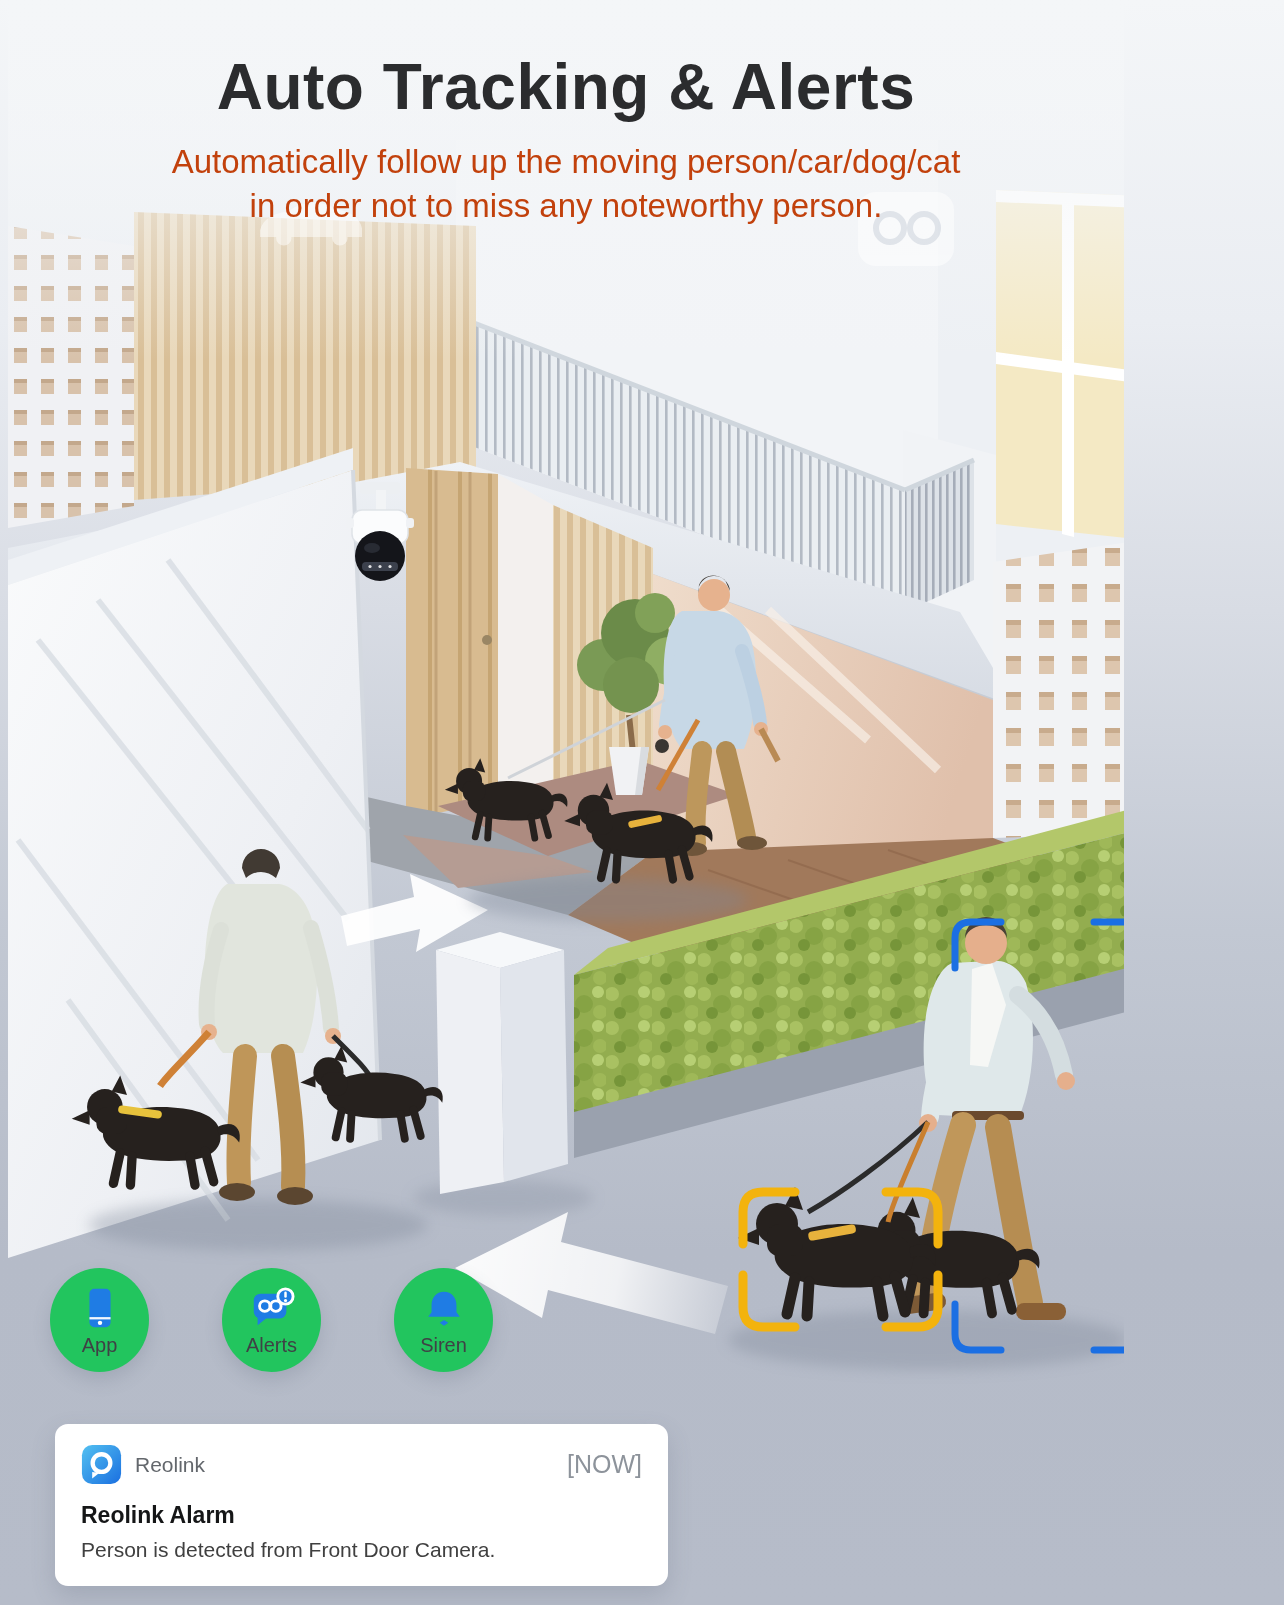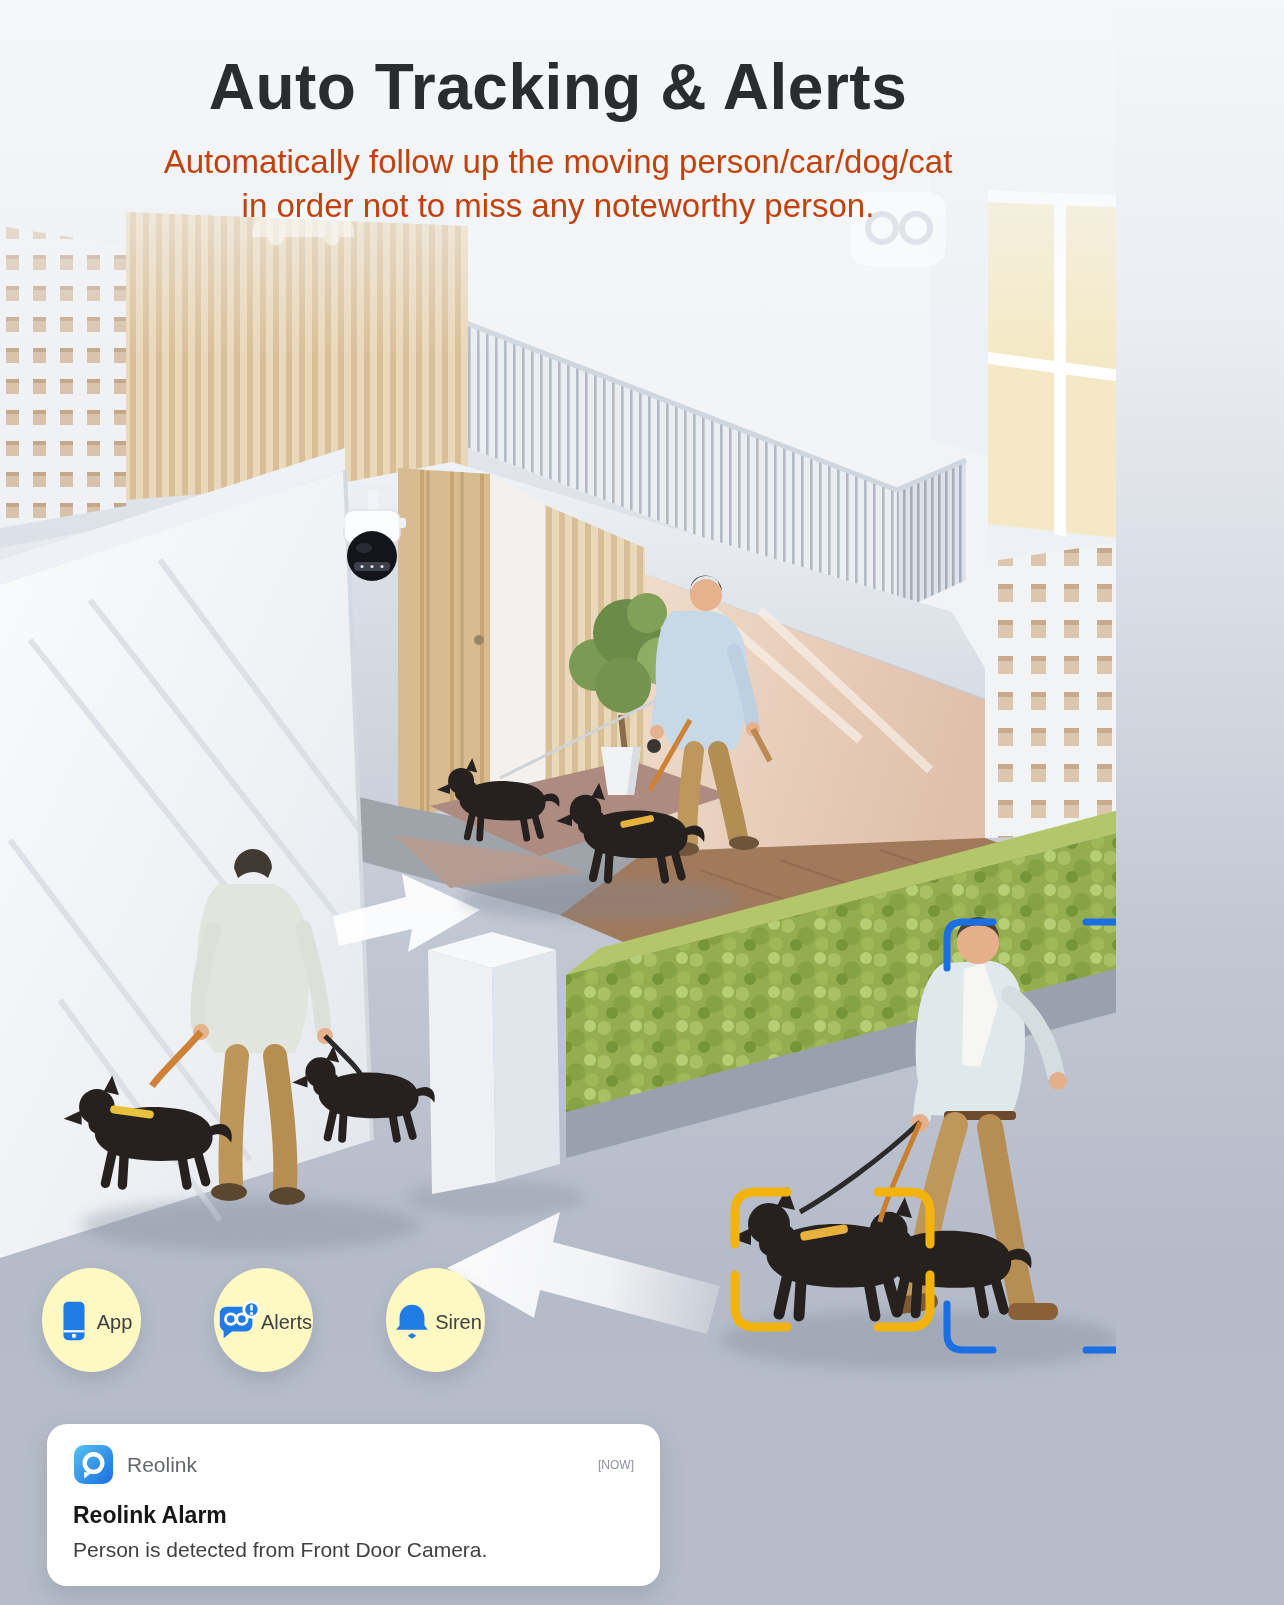--- a/index.html
+++ b/index.html
@@ -2,46 +2,46 @@
 <html><head>
 <meta charset="utf-8">
 <style>
   html,body{margin:0;padding:0;}
   body{
     width:1284px;height:1605px;
     font-family:"Liberation Sans", sans-serif;
     background:linear-gradient(180deg,#f4f6f8 0%,#eaedf2 20%,#d8dce4 38%,#c2c8d3 58%,#b5bbc8 78%,#b6bcc9 100%);
     overflow:hidden;
   }
-  .stage{position:relative;width:1116px;height:1605px;overflow:hidden;}
+  .stage{position:relative;width:1116px;height:1605px;overflow:hidden;margin-left:8px;}
   .scene-svg{position:absolute;left:0;top:0;width:1284px;height:1605px;z-index:1;}
   .hdr{position:absolute;left:0;top:0;width:100%;z-index:5;text-align:center;}
   .hdr h1{
     margin:52px 0 0 0;font-size:64px;line-height:1.1;font-weight:800;
     color:#2b2c2e;letter-spacing:0.5px;
   }
   .hdr .sub{margin-top:18px;font-size:33px;line-height:1.32;color:#c2410c;font-weight:400;}
   .channels{position:absolute;left:42px;top:1268px;z-index:6;display:flex;gap:73px;}
   .chip{
-    width:99px;height:104px;background:#fef9c3;border-radius:50%;
+    width:99px;height:104px;background:#22c55e;border-radius:50%;
     box-shadow:0 8px 18px rgba(84,94,116,.20);
-    display:flex;flex-direction:row;align-items:center;justify-content:center;
+    display:flex;flex-direction:column;align-items:center;justify-content:center;
     padding-top:2px;box-sizing:border-box;
   }
   .chip svg{width:46px;height:46px;display:block;}
   .chip .lbl{margin-top:3px;font-size:20px;color:#3f4145;}
   .notif{
     position:absolute;left:47px;top:1424px;width:613px;z-index:7;
-    background:#ffffff;border-radius:20px;box-shadow:0 10px 24px rgba(80,90,110,.20);
+    background:#ffffff;border-radius:13px;box-shadow:0 10px 24px rgba(80,90,110,.20);
     padding:20px 26px 24px 26px;box-sizing:border-box;
   }
   .notif .row{display:flex;align-items:center;}
   .notif .appicon{width:41px;height:41px;flex:0 0 41px;}
   .notif .appname{margin-left:13px;font-size:21px;color:#63676c;flex:1;}
-  .notif .time{font-size:12px;color:#8d939b;}
+  .notif .time{font-size:25px;color:#8d939b;}
   .notif .ntitle{margin-top:17px;font-size:23px;font-weight:bold;color:#151617;}
   .notif .nmsg{margin-top:9px;font-size:21px;color:#404040;}
 </style>
 </head>
 <body>
 
 <div class="stage">
 
   <svg class="scene-svg" viewBox="0 0 1284 1605">
     <defs>

